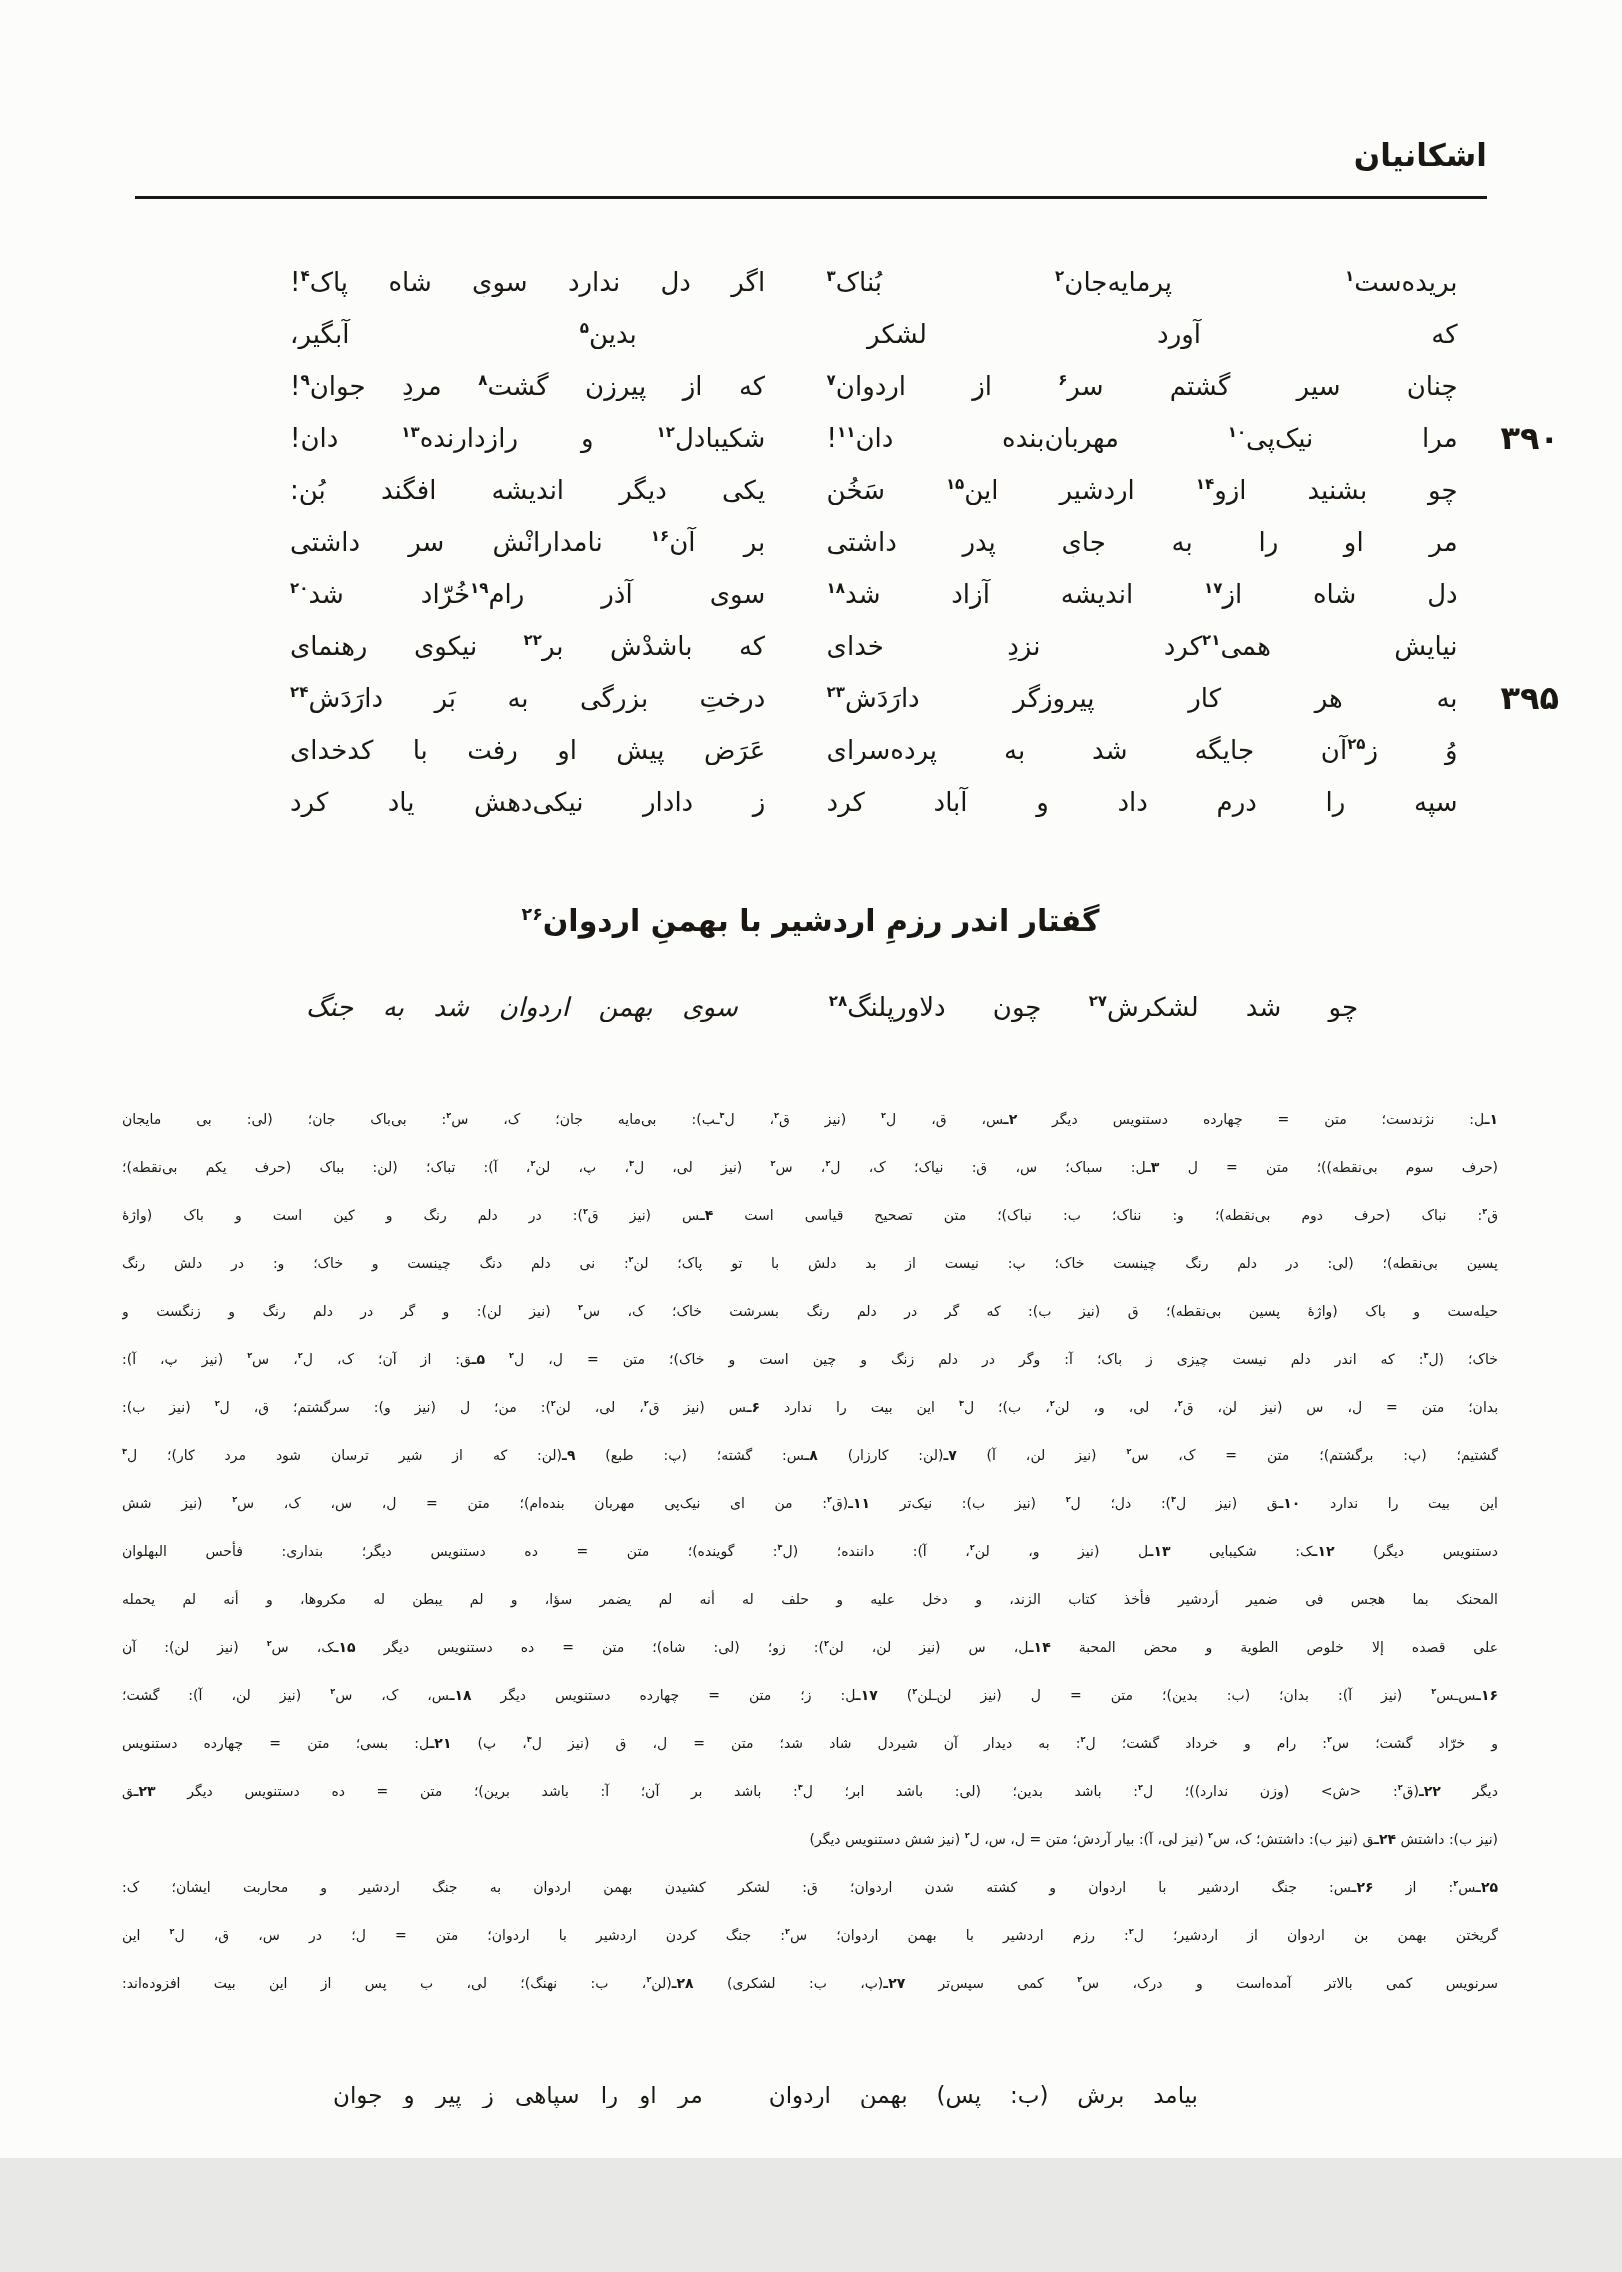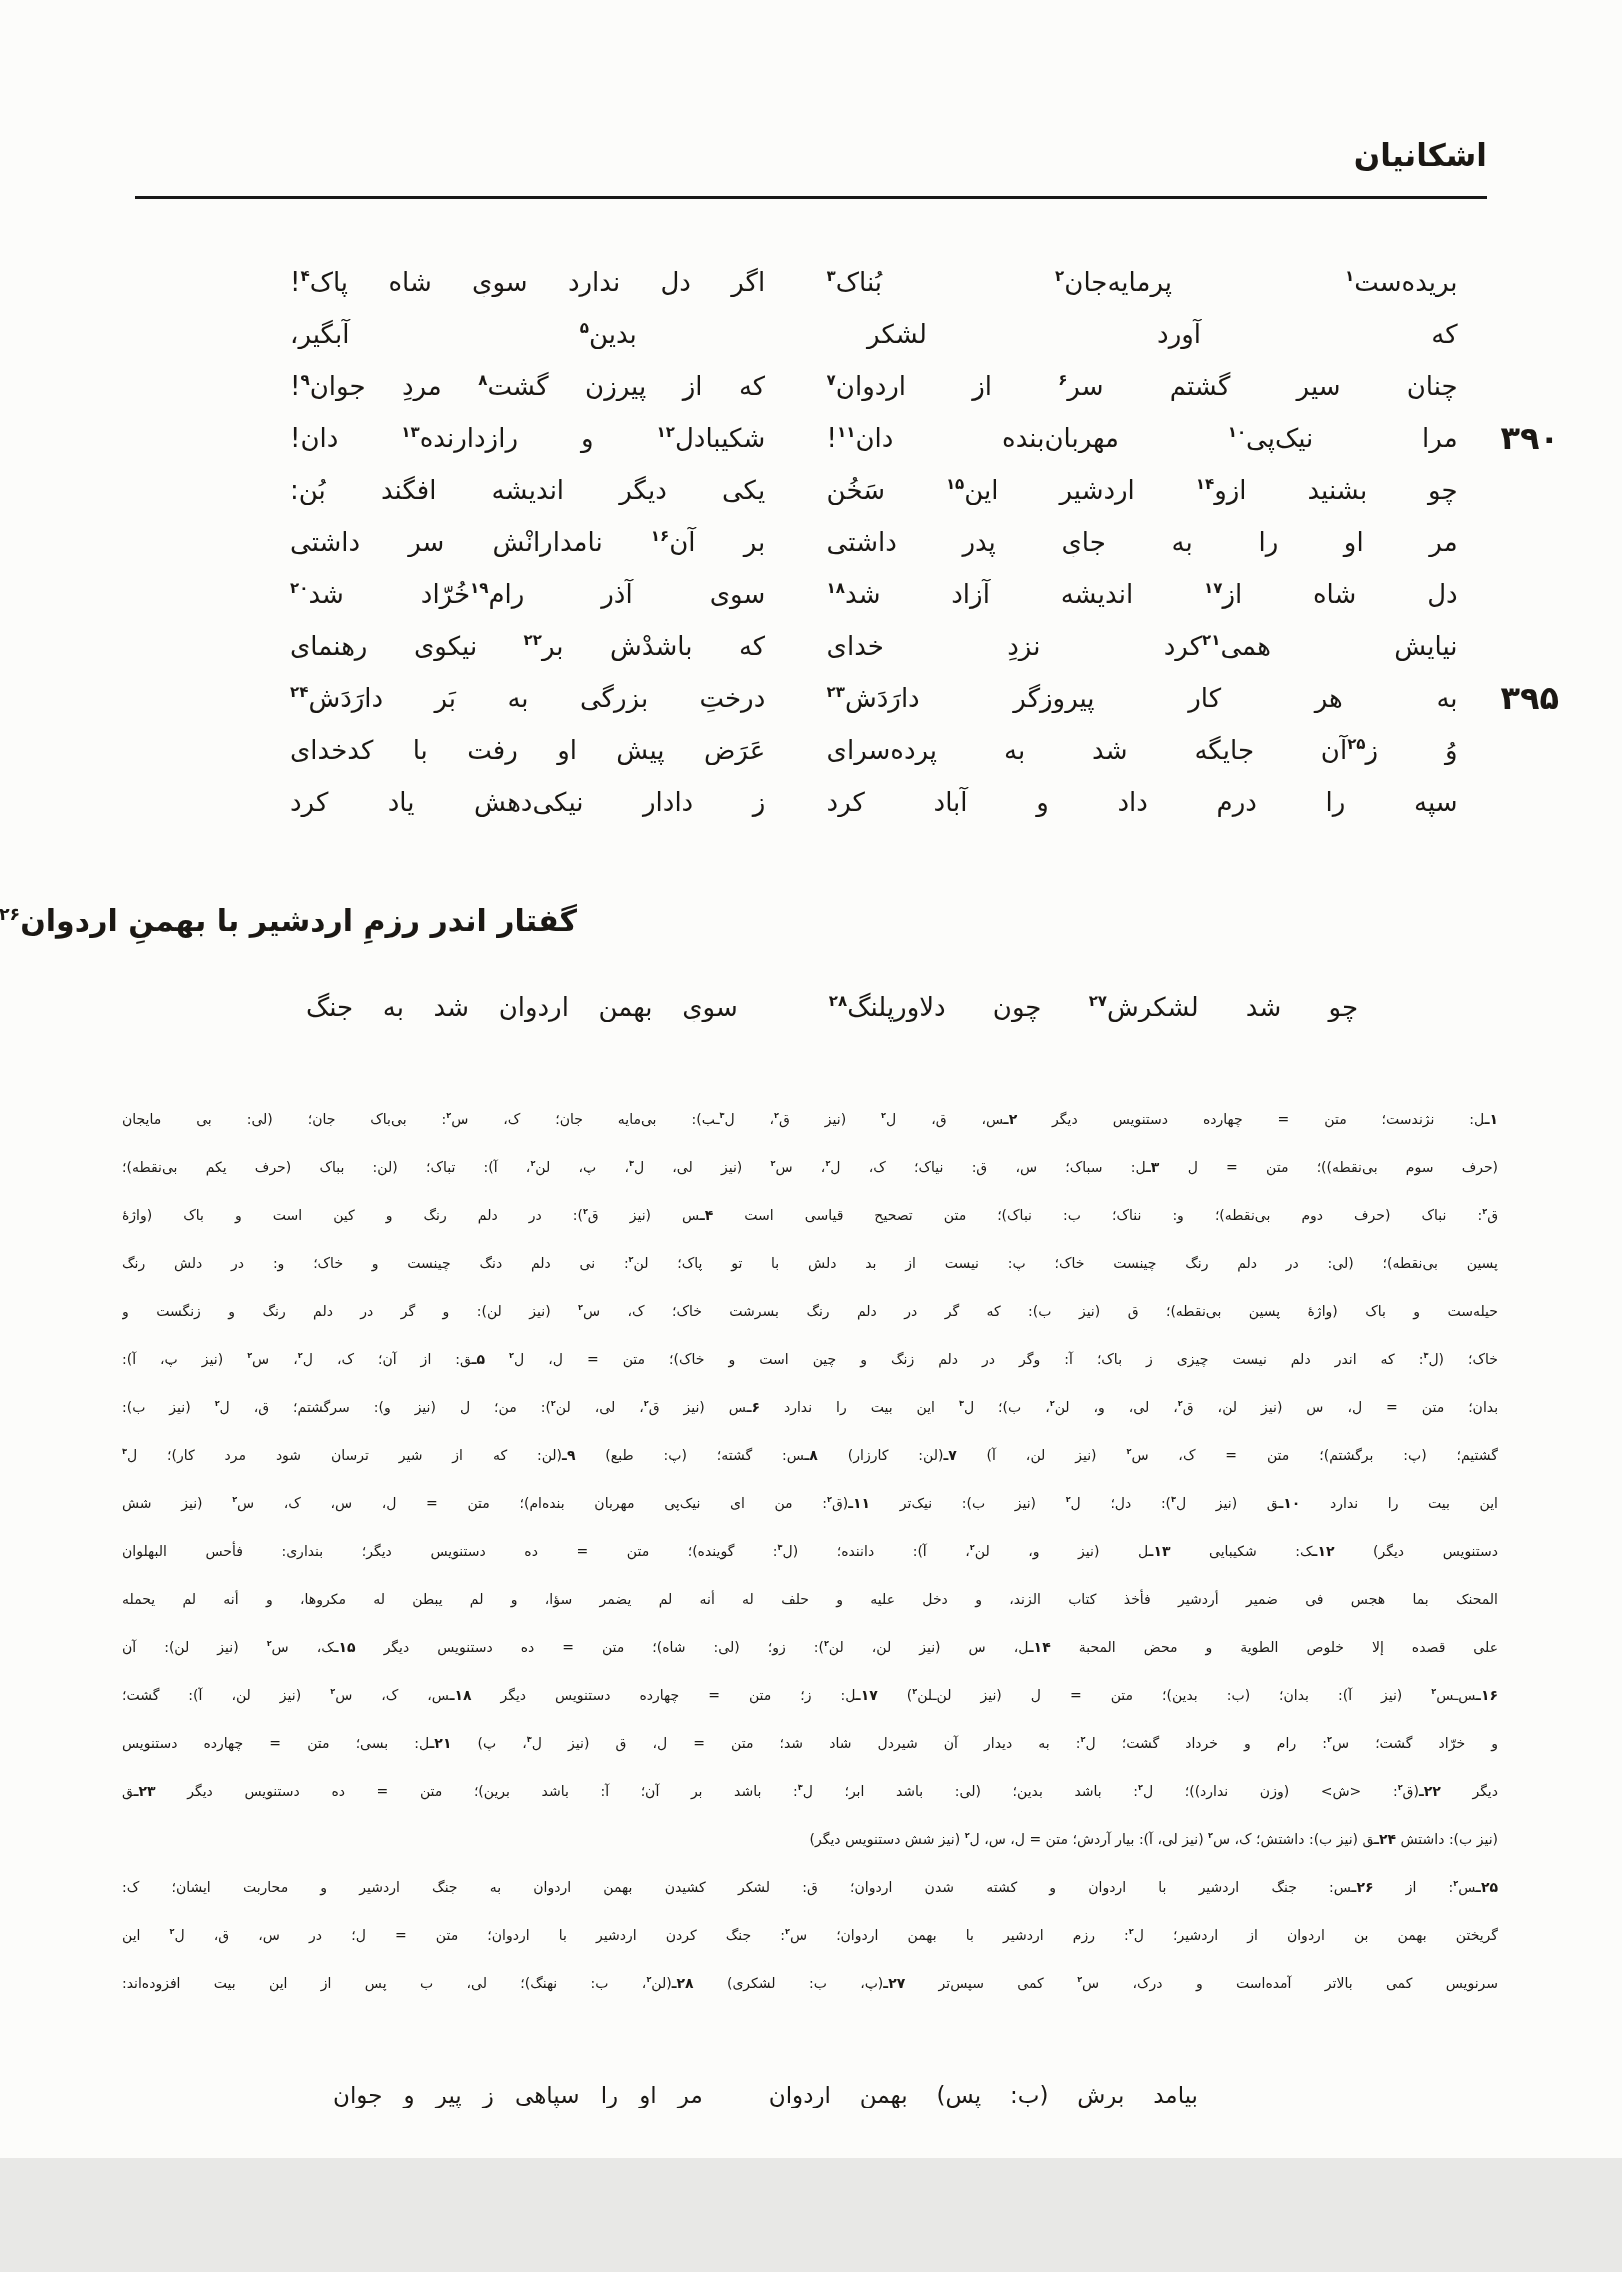--- a/index.html
+++ b/index.html
@@ -30,32 +30,32 @@
     font-size:26px;
     text-align:justify;text-align-last:justify;-moz-text-align-last:justify;
     white-space:normal;overflow:hidden;margin-left:44px;
   }
   .hemi.hr{width:631px;flex:none;}
   .hemi.hl{flex:1;}
   sup{font-size:58%;font-weight:bold;vertical-align:super;line-height:0;}
   
   .sec-heading{
     position:absolute;top:903px;left:0;width:100%;
-    text-align:left;font-size:30px;font-weight:bold;
+    text-align:center;font-size:30px;font-weight:bold;
   }
   .sec-verse{
     position:absolute;top:992px;right:264px;left:307px;
     display:flex;column-gap:91px;font-size:26px;
   }
   .sec-verse .sv{
     text-align:justify;text-align-last:justify;-moz-text-align-last:justify;
     overflow:hidden;
   }
   .sec-verse .sv.r{flex:760;}
-  .sec-verse .sv.l{flex:620;}
+  .sec-verse .sv.l{flex:620;font-style:italic;}
   
   .footnotes{
     position:absolute;top:1095px;right:124px;width:1376px;
     font-size:14px;
   }
   .fline{
     height:48px;line-height:48px;overflow:hidden;
     text-align:justify;text-align-last:justify;-moz-text-align-last:justify;
   }
   .fline.fend{text-align-last:right;-moz-text-align-last:right;}

